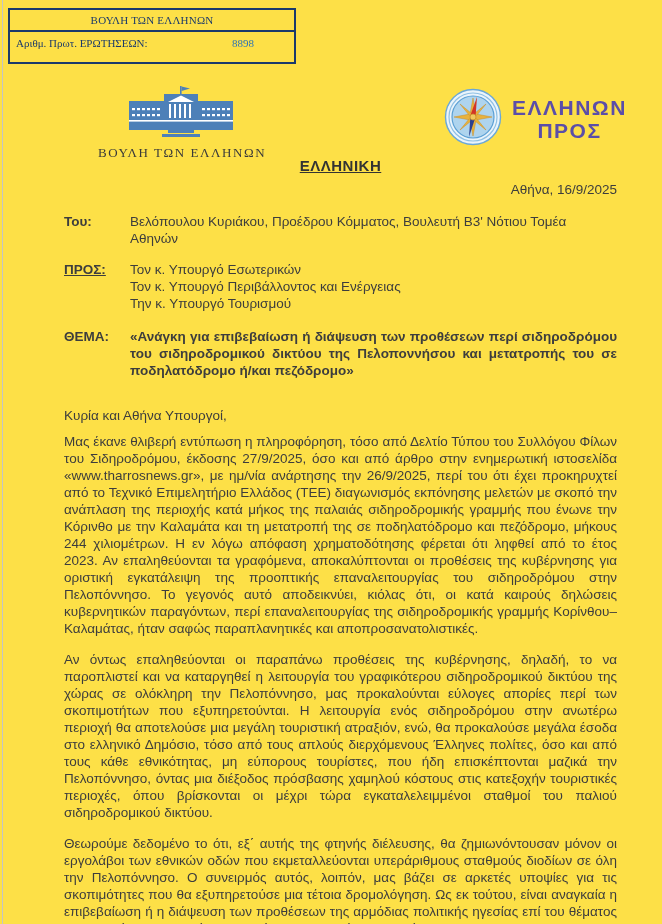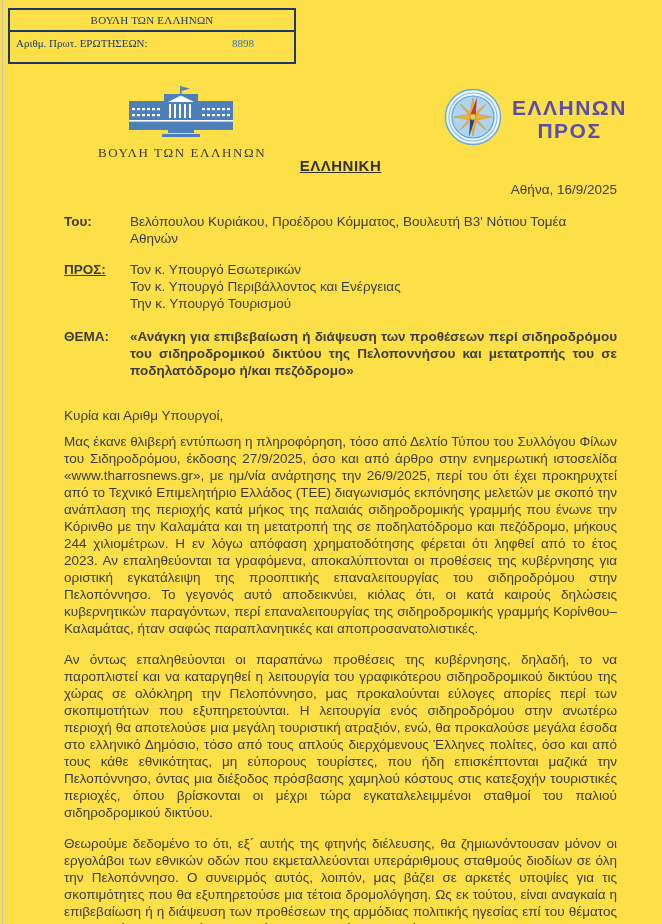--- a/index.html
+++ b/index.html
@@ -201,19 +201,19 @@
         <div>Τον κ. Υπουργό Περιβάλλοντος και Ενέργειας</div>
         <div>Την κ. Υπουργό Τουρισμού</div>
       </span>
     </div>
 
     <div class="addr-row subject-row">
       <span class="addr-label">ΘΕΜΑ:</span>
       <span class="addr-content subject-text">«Ανάγκη για επιβεβαίωση ή διάψευση των προθέσεων περί σιδηροδρόμου του σιδηροδρομικού δικτύου της Πελοποννήσου και μετατροπής του σε ποδηλατόδρομο ή/και πεζόδρομο»</span>
     </div>
 
-    <div class="salutation">Κυρία και Αριθμ Υπουργοί,</div>
+    <div class="salutation">Κυρία και Αθήνα Υπουργοί,</div>
 
     <p class="para">Μας έκανε θλιβερή εντύπωση η πληροφόρηση, τόσο από Δελτίο Τύπου του Συλλόγου Φίλων του Σιδηροδρόμου, έκδοσης 27/9/2025, όσο και από άρθρο στην ενημερωτική ιστοσελίδα «www.tharrosnews.gr», με ημ/νία ανάρτησης την 26/9/2025, περί του ότι έχει προκηρυχτεί από το Τεχνικό Επιμελητήριο Ελλάδος (ΤΕΕ) διαγωνισμός εκπόνησης μελετών με σκοπό την ανάπλαση της περιοχής κατά μήκος της παλαιάς σιδηροδρομικής γραμμής που ένωνε την Κόρινθο με την Καλαμάτα και τη μετατροπή της σε ποδηλατόδρομο και πεζόδρομο, μήκους 244 χιλιομέτρων. Η εν λόγω απόφαση χρηματοδότησης φέρεται ότι ληφθεί από το έτος 2023. Αν επαληθεύονται τα γραφόμενα, αποκαλύπτονται οι προθέσεις της κυβέρνησης για οριστική εγκατάλειψη της προοπτικής επαναλειτουργίας του σιδηροδρόμου στην Πελοπόννησο. Το γεγονός αυτό αποδεικνύει, κιόλας ότι, οι κατά καιρούς δηλώσεις κυβερνητικών παραγόντων, περί επαναλειτουργίας της σιδηροδρομικής γραμμής Κορίνθου–Καλαμάτας, ήταν σαφώς παραπλανητικές και αποπροσανατολιστικές.</p>
     <p class="para">Αν όντως επαληθεύονται οι παραπάνω προθέσεις της κυβέρνησης, δηλαδή, το να παροπλιστεί και να καταργηθεί η λειτουργία του γραφικότερου σιδηροδρομικού δικτύου της χώρας σε ολόκληρη την Πελοπόννησο, μας προκαλούνται εύλογες απορίες περί των σκοπιμοτήτων που εξυπηρετούνται. Η λειτουργία ενός σιδηροδρόμου στην ανωτέρω περιοχή θα αποτελούσε μια μεγάλη τουριστική ατραξιόν, ενώ, θα προκαλούσε μεγάλα έσοδα στο ελληνικό Δημόσιο, τόσο από τους απλούς διερχόμενους Έλληνες πολίτες, όσο και από τους κάθε εθνικότητας, μη εύπορους τουρίστες, που ήδη επισκέπτονται μαζικά την Πελοπόννησο, όντας μια διέξοδος πρόσβασης χαμηλού κόστους στις κατεξοχήν τουριστικές περιοχές, όπου βρίσκονται οι μέχρι τώρα εγκαταλελειμμένοι σταθμοί του παλιού σιδηροδρομικού δικτύου.</p>
     <p class="para">Θεωρούμε δεδομένο το ότι, εξ΄ αυτής της φτηνής διέλευσης, θα ζημιωνόντουσαν μόνον οι εργολάβοι των εθνικών οδών που εκμεταλλεύονται υπεράριθμους σταθμούς διοδίων σε όλη την Πελοπόννησο. Ο συνειρμός αυτός, λοιπόν, μας βάζει σε αρκετές υποψίες για τις σκοπιμότητες που θα εξυπηρετούσε μια τέτοια δρομολόγηση. Ως εκ τούτου, είναι αναγκαία η επιβεβαίωση ή η διάψευση των προθέσεων της αρμόδιας πολιτικής ηγεσίας επί του θέματος της παρούσας, τις οποίες επικαλείται το παραπάνω δημοσίευμα.</p>
   </div>
 </div>
 
 </body></html>

